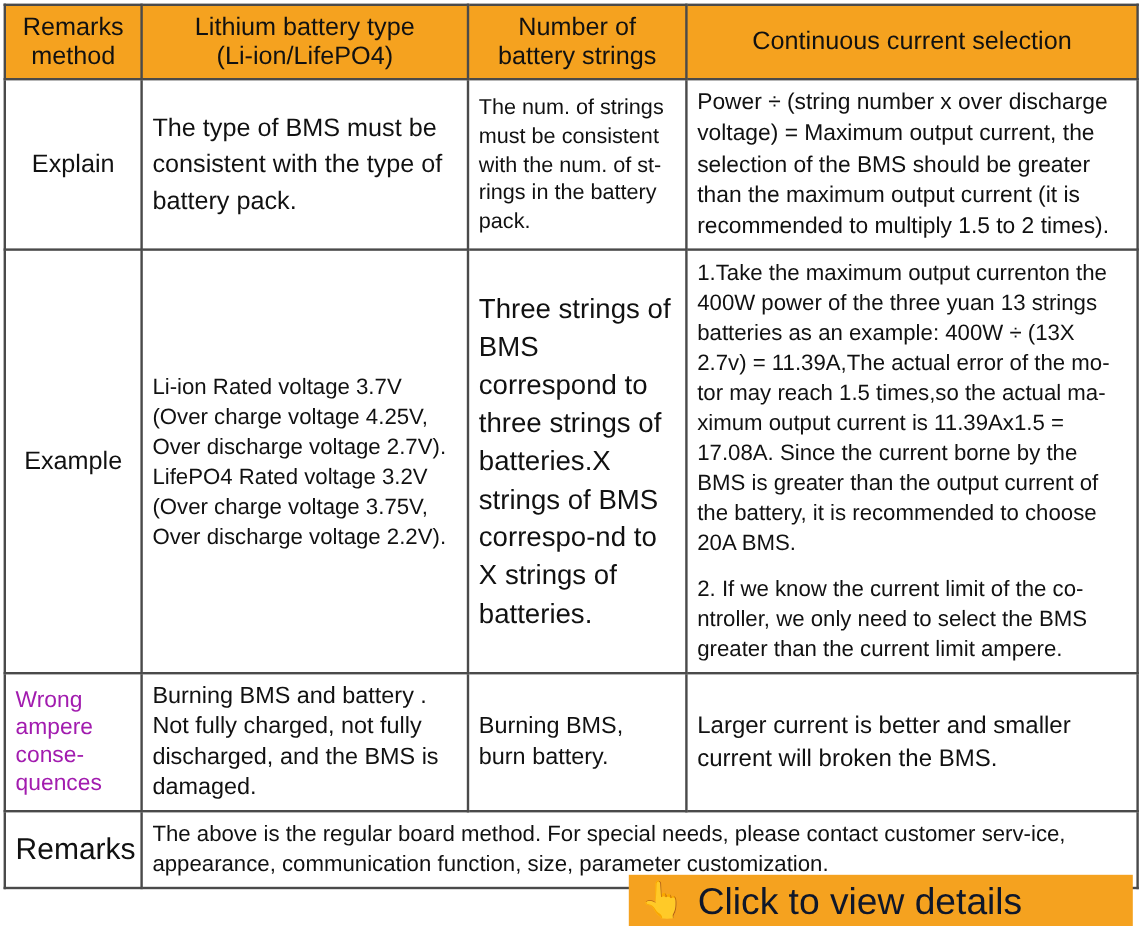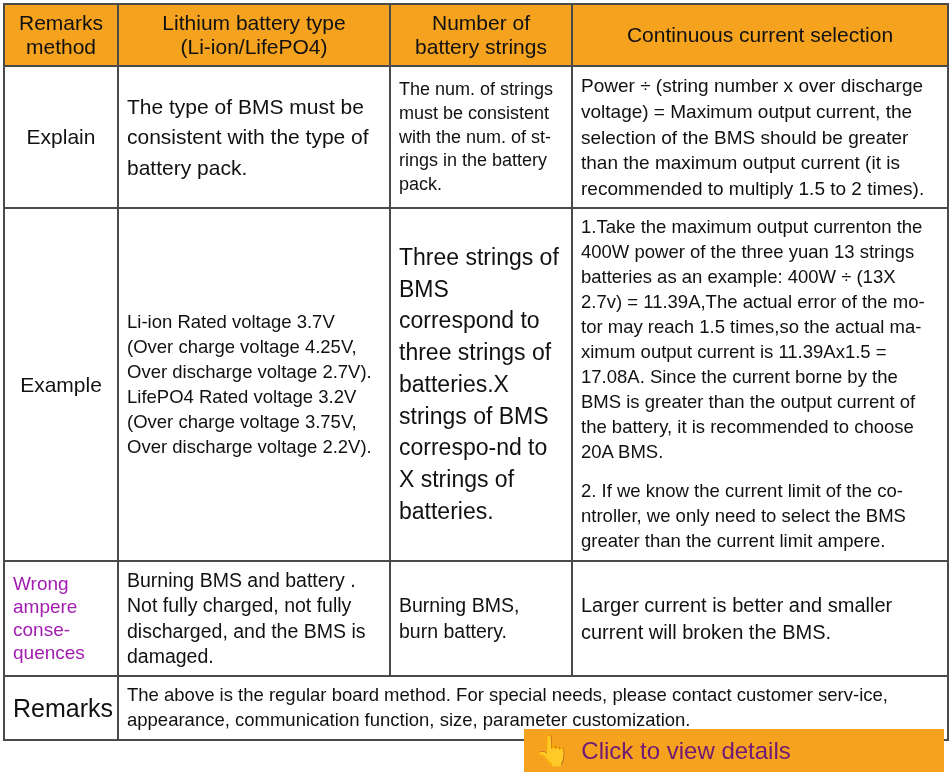--- a/index.html
+++ b/index.html
@@ -107,22 +107,22 @@
     box-sizing: border-box;
     cursor: pointer;
   }
   .cta .hand {
     font-size: 30px;
     line-height: 1;
     margin-right: 10px;
     display: inline-block;
   }
   .cta .cta-label {
-    font-size: 24px;
-    color: #701a75;
+    font-size: 31px;
+    color: #0f172a;
     line-height: 1;
     white-space: nowrap;
   }
 </style>
 </head>
 <body>
 
 <div class="page">
 
   <table class="matrix">

